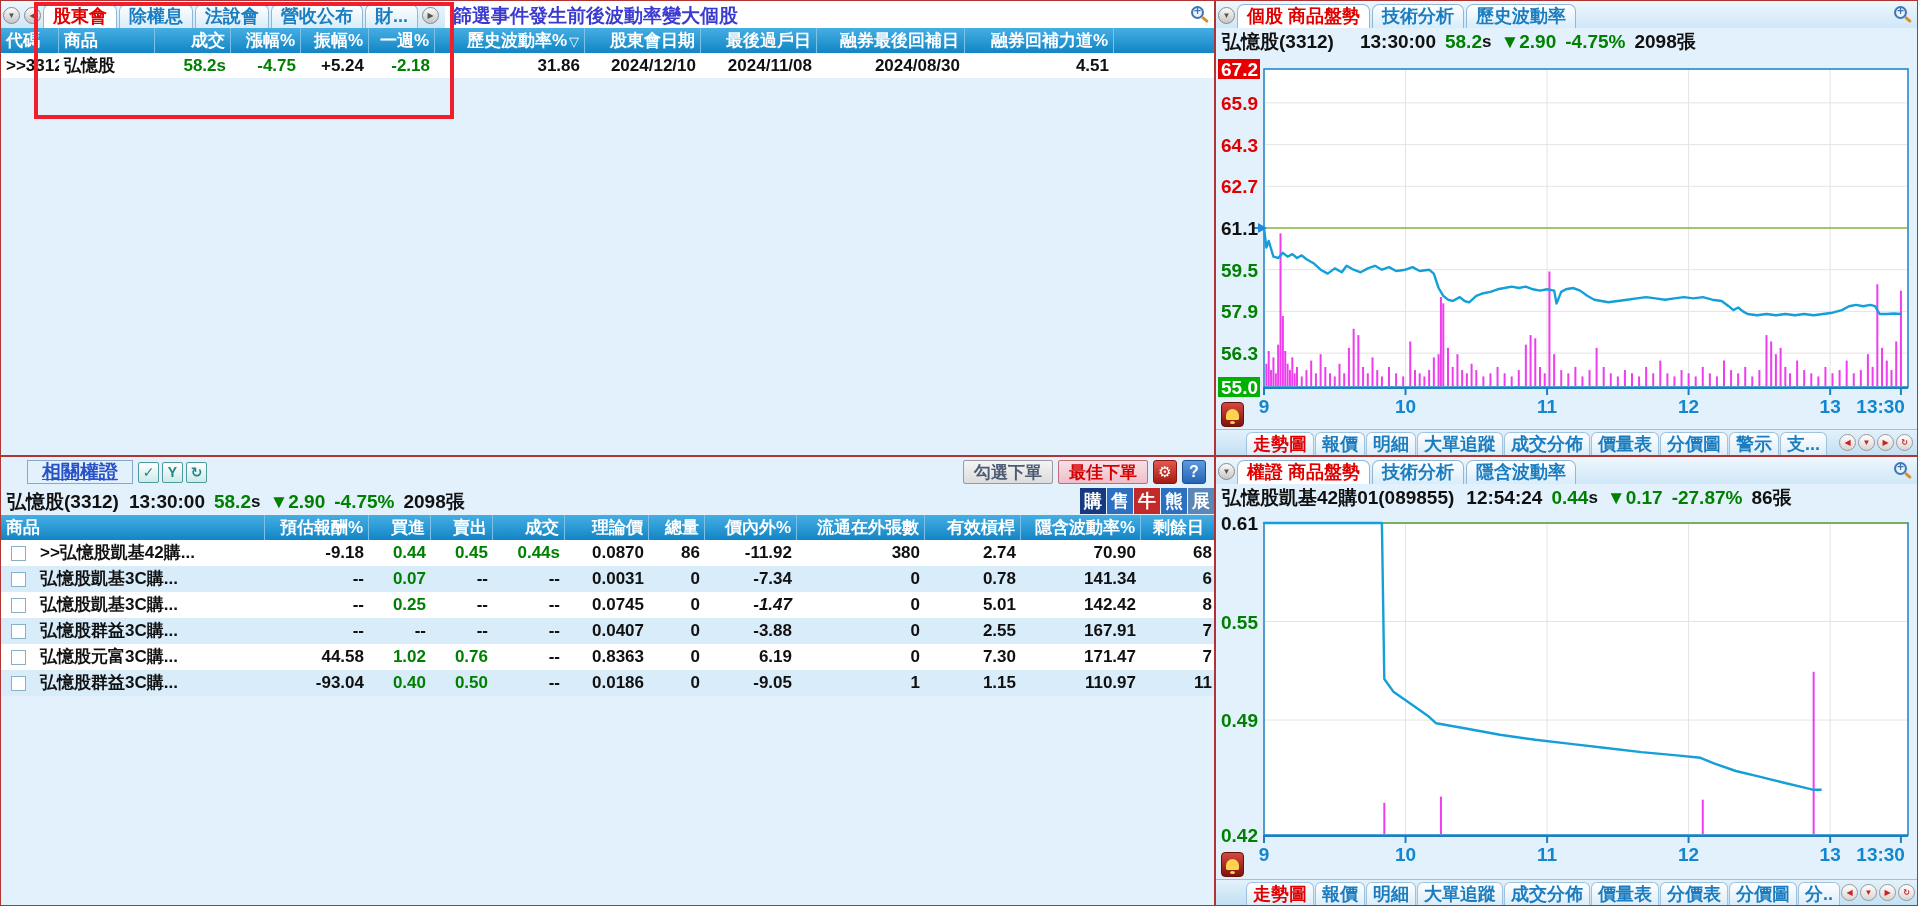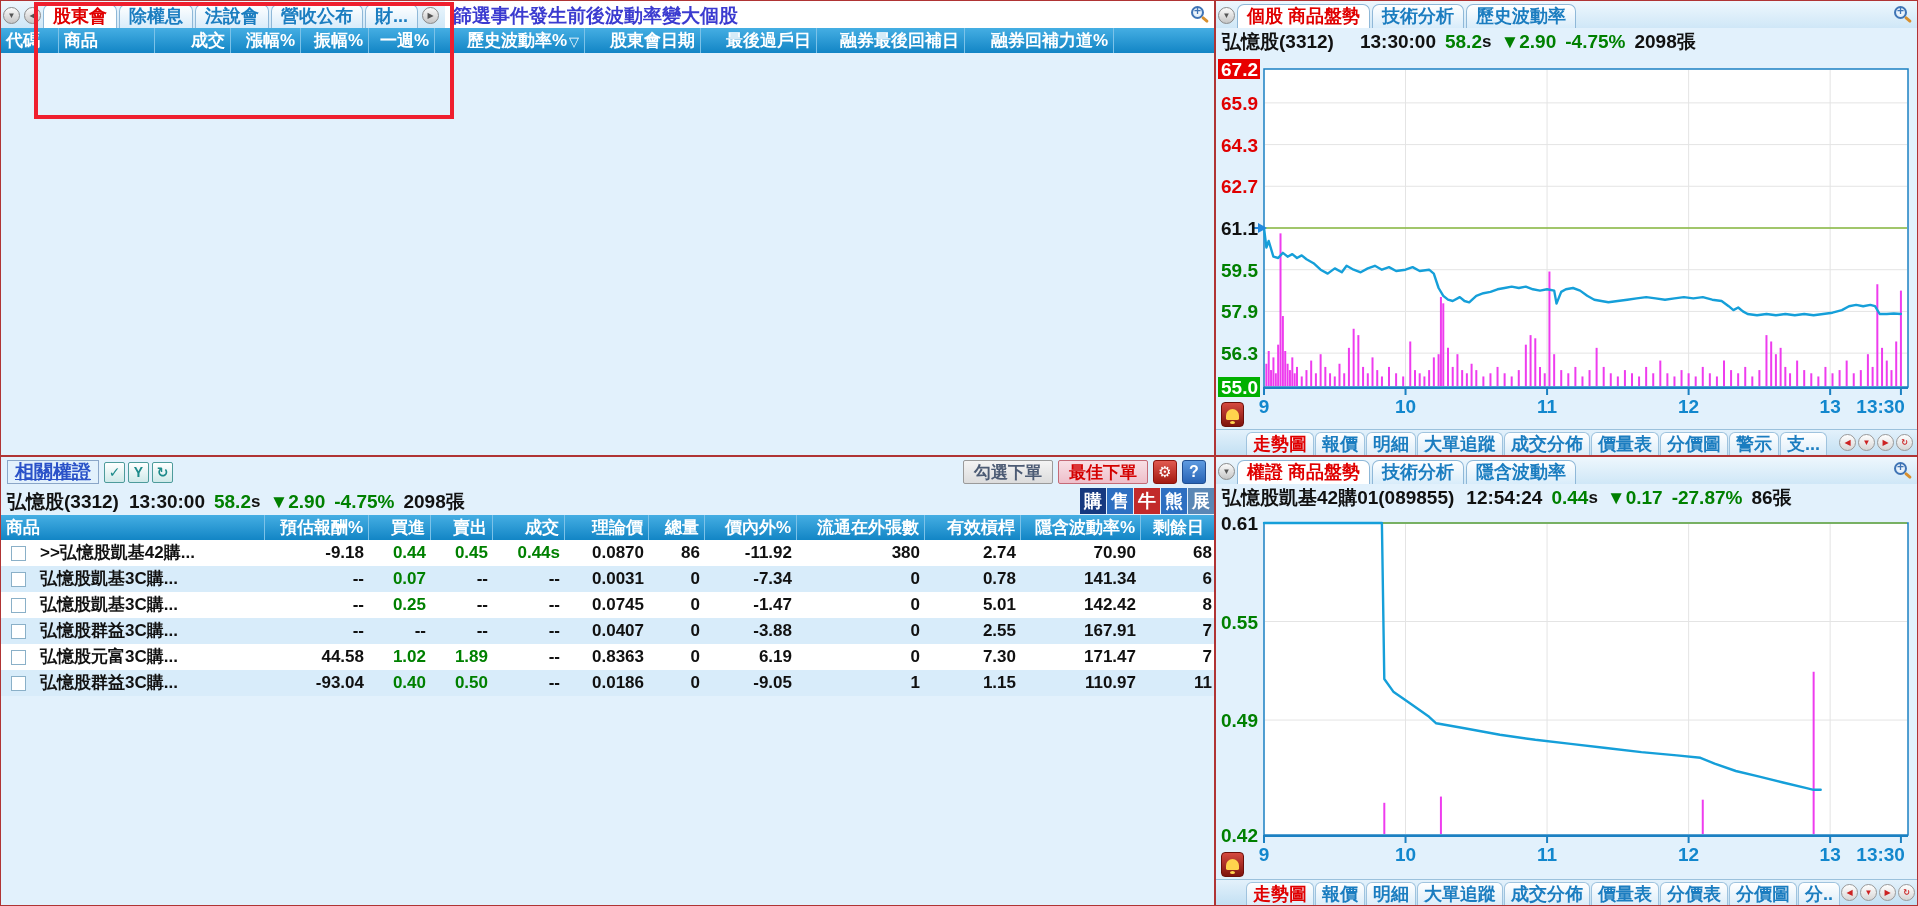--- a/index.html
+++ b/index.html
@@ -75,21 +75,21 @@
     border-radius:6px 6px 0 0; }
   .btab.sel { color:#e00000; }
   .navs { margin-left:auto; display:flex; align-items:center; gap:2px; padding-right:4px; margin-bottom:4px; }
   .navbtn { width:17px; height:17px; border-radius:50%; border:1px solid #999;
     background:linear-gradient(#ffffff,#d6d6d6); color:#cc2222; font-size:8px; font-weight:bold;
     display:flex; align-items:center; justify-content:center; }
 
   
   .toolbar { height:30px; display:flex; align-items:center; padding:3px 8px 3px 6px; gap:5px; }
   .paneltitle { color:#2a52c8; font-size:19px; font-weight:bold; text-decoration:underline;
-    border:1px solid #8aa6c8; padding:0 7px; line-height:22px; }
+    border:1px solid #8aa6c8; padding:0 14px; line-height:22px;margin-left:20px; }
   .toolicon { width:21px; height:21px; border:1px solid #4d9b9b; border-radius:2px;
     background:linear-gradient(#ffffff,#cfe9e9); color:#1d8a8a; font-weight:bold; font-size:14px;
     display:inline-flex; align-items:center; justify-content:center; }
   .spacer { flex:1; }
   .btn-plain { height:24px; padding:0 10px; font-size:17px; font-weight:bold; color:#4c5b74;
     background:linear-gradient(#f4f4f4,#dcdcdc); border:1px solid #9a9a9a; border-radius:2px; }
   .btn-best { height:24px; padding:0 10px; font-size:17px; font-weight:bold; color:#d40000;
     background:linear-gradient(#f8dfe5,#eebfca); border:1px solid #c46a77; border-radius:2px; }
   .btn-gear { width:24px; height:24px; font-size:15px; color:#fff; border-radius:3px;
     background:linear-gradient(#e05a50,#a31b12); border:1px solid #8c150d;
@@ -131,20 +131,33 @@
         <span class="tcell al" style="width: 96px;">商品</span>
         <span class="tcell ar" style="width: 76px;">成交</span>
         <span class="tcell ar" style="width: 70px;">漲幅%</span>
         <span class="tcell ar" style="width: 68px;">振幅%</span>
         <span class="tcell ar" style="width: 66px;">一週%</span>
         <span class="tcell ar" style="width: 150px;">歷史波動率%<span class="sorticon">▽</span></span>
         <span class="tcell ar" style="width: 116px;">股東會日期</span>
         <span class="tcell ar" style="width: 116px;">最後過戶日</span>
         <span class="tcell ar" style="width: 148px;">融券最後回補日</span>
         <span class="tcell ar" style="width: 149px;">融券回補力道%</span>
+      </div>
+      <div class="trow rowA">
+        <span class="tcell al vK" style="width: 58px;">&gt;&gt;3312</span>
+        <span class="tcell al vK" style="width: 96px;">弘憶股</span>
+        <span class="tcell ar vG" style="width: 76px;">58.2s</span>
+        <span class="tcell ar vG" style="width: 70px;">-4.75</span>
+        <span class="tcell ar vK" style="width: 68px;">+5.24</span>
+        <span class="tcell ar vG" style="width: 66px;">-2.18</span>
+        <span class="tcell ar vK" style="width: 150px;">31.86</span>
+        <span class="tcell ar vK" style="width: 116px;">2024/12/10</span>
+        <span class="tcell ar vK" style="width: 116px;">2024/11/08</span>
+        <span class="tcell ar vK" style="width: 148px;">2024/08/30</span>
+        <span class="tcell ar vK" style="width: 149px;">4.51</span>
       </div>
     </div>
 </div>
 
 <div class="quad" id="tr">
   <div class="tabbar">
     <span class="circle-btn">▼</span>
     <span id="tr-tabs" style="display:flex;align-items:flex-end;">
         <span class="tab sel">個股 商品盤勢</span>
         <span class="tab">技術分析</span>
@@ -427,21 +440,21 @@
         <span class="tcell cbcell" style="width: 34px;">
           <span class="cb"></span>
         </span>
         <span class="tcell al vK" style="width: 230px;">弘憶股凱基3C購...</span>
         <span class="tcell ar vK" style="width: 104px;">--</span>
         <span class="tcell ar vG" style="width: 62px;">0.25</span>
         <span class="tcell ar vK" style="width: 62px;">--</span>
         <span class="tcell ar vK" style="width: 72px;">--</span>
         <span class="tcell ar vK" style="width: 84px;">0.0745</span>
         <span class="tcell ar vK" style="width: 56px;">0</span>
-        <span class="tcell ar vK" style="width: 92px;">-1.47</span>
+        <span class="tcell ar vK" style="width: 92px; font-style: italic;">-1.47</span>
         <span class="tcell ar vK" style="width: 128px;">0</span>
         <span class="tcell ar vK" style="width: 96px;">5.01</span>
         <span class="tcell ar vK" style="width: 120px;">142.42</span>
         <span class="tcell ar vK" style="width: 76px;">8</span>
       </div>
       <div class="trow rowB" style="height: 26px; line-height: 26px;">
         <span class="tcell cbcell" style="width: 34px;">
           <span class="cb"></span>
         </span>
         <span class="tcell al vK" style="width: 230px;">弘憶股群益3C購...</span>
@@ -457,21 +470,21 @@
         <span class="tcell ar vK" style="width: 120px;">167.91</span>
         <span class="tcell ar vK" style="width: 76px;">7</span>
       </div>
       <div class="trow rowA" style="height: 26px; line-height: 26px;">
         <span class="tcell cbcell" style="width: 34px;">
           <span class="cb"></span>
         </span>
         <span class="tcell al vK" style="width: 230px;">弘憶股元富3C購...</span>
         <span class="tcell ar vK" style="width: 104px;">44.58</span>
         <span class="tcell ar vG" style="width: 62px;">1.02</span>
-        <span class="tcell ar vG" style="width: 62px;">1.89</span>
+        <span class="tcell ar vG" style="width: 62px;">0.76</span>
         <span class="tcell ar vK" style="width: 72px;">--</span>
         <span class="tcell ar vK" style="width: 84px;">0.8363</span>
         <span class="tcell ar vK" style="width: 56px;">0</span>
         <span class="tcell ar vK" style="width: 92px;">6.19</span>
         <span class="tcell ar vK" style="width: 128px;">0</span>
         <span class="tcell ar vK" style="width: 96px;">7.30</span>
         <span class="tcell ar vK" style="width: 120px;">171.47</span>
         <span class="tcell ar vK" style="width: 76px;">7</span>
       </div>
       <div class="trow rowB" style="height: 26px; line-height: 26px;">

